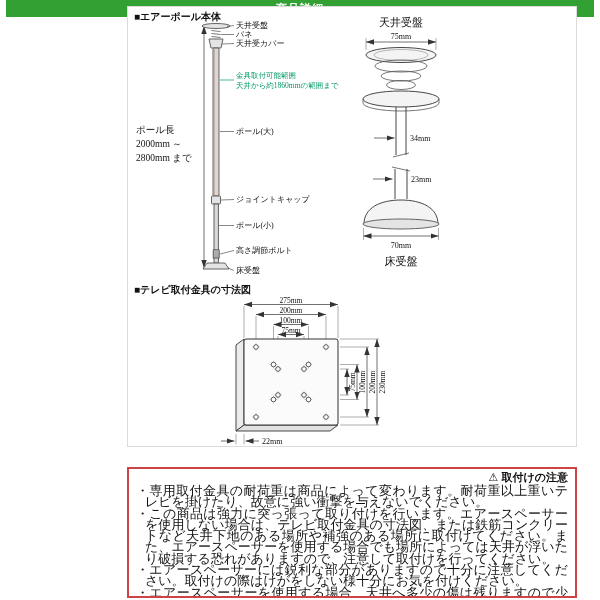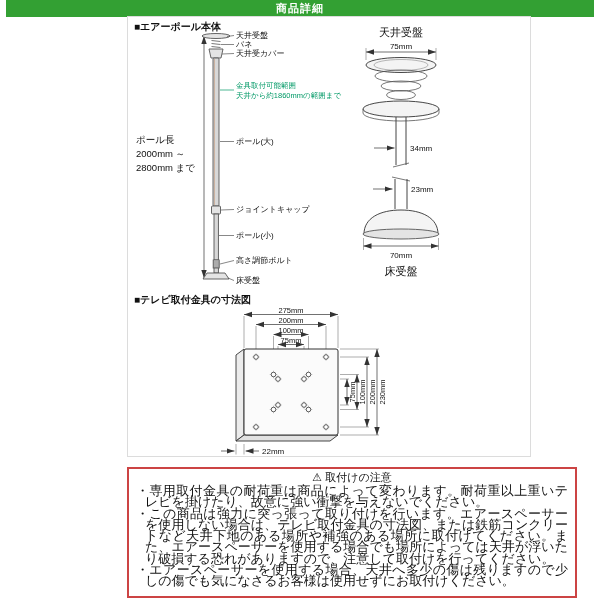--- a/index.html
+++ b/index.html
@@ -11,32 +11,32 @@
   .page{position:relative;width:600px;height:600px;background:#fff;overflow:hidden;}
 
   .header-bar{
     position:absolute;left:6px;right:6px;top:0;height:17px;
     background:var(--header-green,#33a033);
     display:flex;align-items:center;justify-content:center;
   }
   .header-bar span{color:#fff;font-size:11px;font-weight:bold;letter-spacing:1px;}
 
   .panel{
-    position:absolute;left:127px;top:16px;width:404px;height:441px;
-    border:1px solid #dcdcdc;box-sizing:border-box;background:#fff;
+    position:absolute;left:127px;top:6px;width:450px;height:441px;
+    border:1px solid #dcdcdc;box-sizing:border-box;background:#fff;font-family:Liberation Serif, serif;
   }
   .panel svg{display:block;}
 
   .notes{
     position:absolute;left:127px;top:467px;width:450px;height:131px;
     border:2px solid var(--note-red,#cc4444);box-sizing:border-box;
     background:#fff;padding:2px 7px 0 7px;overflow:hidden;
   }
   .notes-title{
-    text-align:center;font-size:11px;font-weight:normal;color:#111;
+    text-align:right;font-size:11px;font-weight:bold;color:#111;
     line-height:13px;margin-bottom:1px;
   }
   .notes-title .warn{font-size:11px;margin-right:3px;}
   .note-item{
     font-size:13px;line-height:11.3px;color:#111;
     padding-left:9px;text-indent:-9px;text-align:justify;
   }
 
   
   .ln{stroke:#444;stroke-width:1;fill:none;}
@@ -256,16 +256,17 @@
       </g>
     </svg>
   </div>
 
   <div class="notes">
     <div class="notes-title">
       <span class="warn">⚠</span><span>取付けの注意</span>
     </div>
     <div class="note-item">・専用取付金具の耐荷重は商品によって変わります。耐荷重以上重いテレビを掛けたり、故意に強い衝撃を与えないでください。</div>
     <div class="note-item">・この商品は強力に突っ張って取り付けを行います。エアースペーサーを使用しない場合は、テレビ取付金具の寸法図、または鉄筋コンクリートなど天井下地のある場所や補強のある場所に取付けてください。また、エアースペーサーを使用する場合でも場所によっては天井が浮いたり破損する恐れがありますので、注意して取付けを行ってください。</div>
+    <div class="note-item">・エアースペーサーには鋭利な部分がありますので十分に注意してください。取付けの際はけがをしない様十分にお気を付けください。</div>
     <div class="note-item">・エアースペーサーを使用する場合、天井へ多少の傷は残りますので少しの傷でも気になさるお客様は使用せずにお取付けください。</div>
   </div>
 
 </div>
 
 </body></html>

